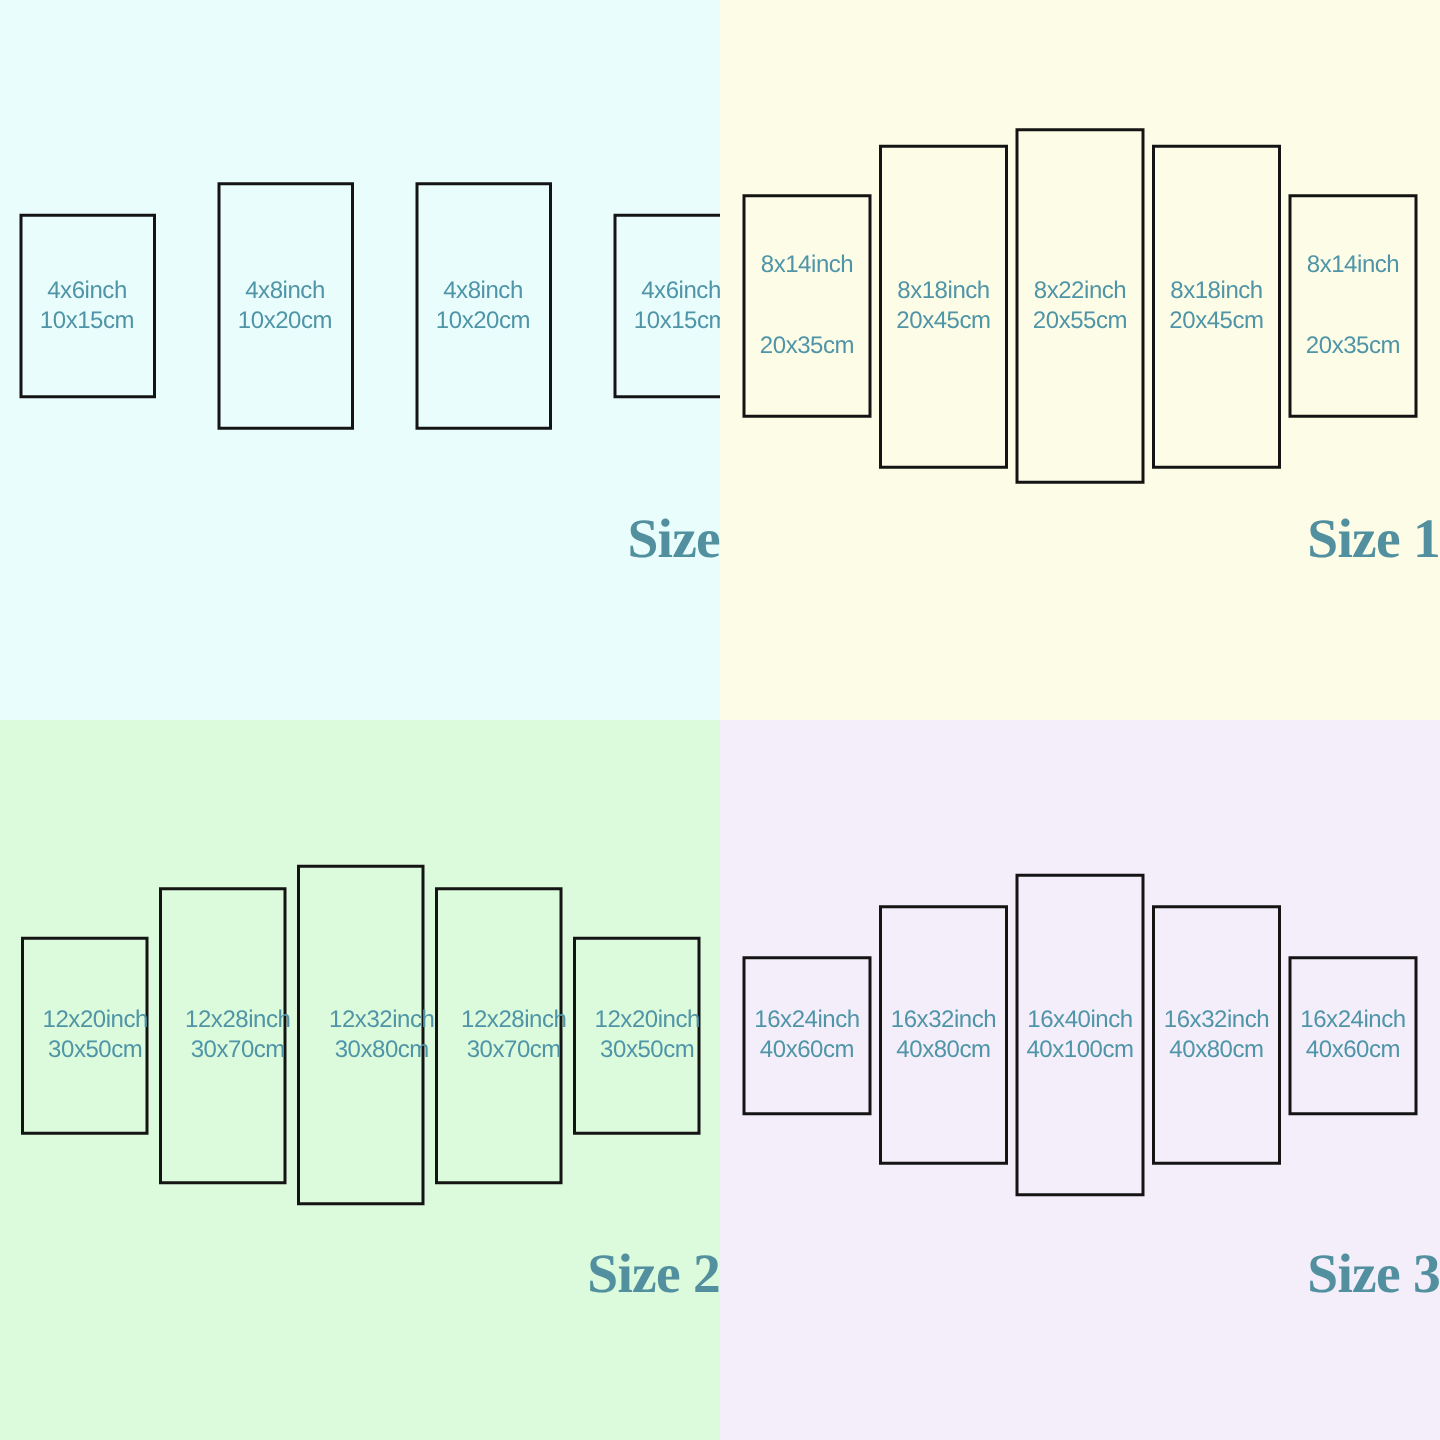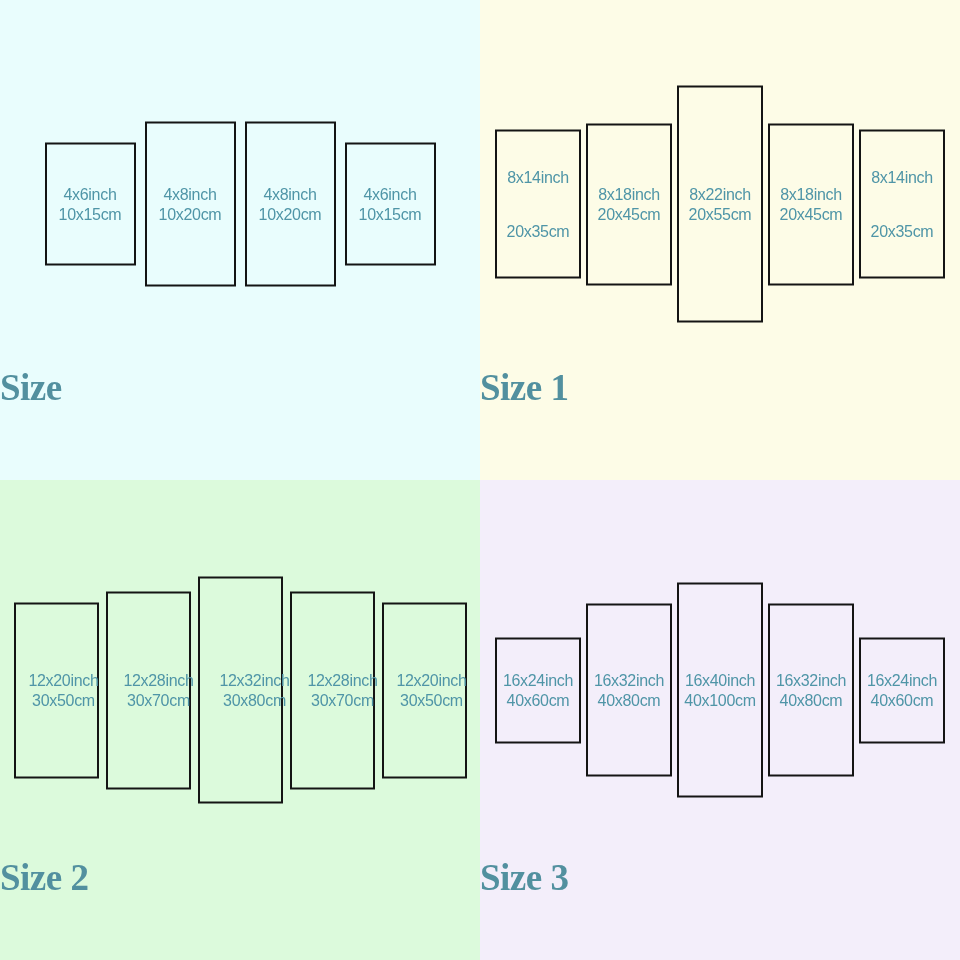--- a/index.html
+++ b/index.html
@@ -47,48 +47,47 @@
     flex: 0 0 auto;
   }
   .panel-line {
     color: var(--panel-text, #4f95a7);
     font-size: 16px;
     line-height: 20px;
     letter-spacing: -0.3px;
     white-space: nowrap;
   }
   
-  .q0 .panel { width: 91px; }
+  .q0 .panel { width: 91px; margin-left: 32px; }
   .q1 .panel { width: 86px; }
   .q2 .panel { width: 85px; }
   .q3 .panel { width: 86px; }
   
   .q0 .p-outer  { height: 123px; }
   .q0 .p-mid    { height: 165px; }
   .q0 .p-center { height: 207px; }
   .q1 .p-outer  { height: 149px; gap: 34px; }
-  .q1 .p-mid    { height: 162px; }
+  .q1 .p-mid    { height: 216px; }
   .q1 .p-center { height: 237px; }
-  .q2 .p-outer  { height: 176px; padding-left: 15px; }
+  .q2 .p-outer  { height: 132px; padding-left: 15px; }
   .q2 .p-mid    { height: 198px; padding-left: 21px; }
   .q2 .p-center { height: 227px; padding-left: 29px; }
   .q3 .p-outer  { height: 106px; }
   .q3 .p-mid    { height: 173px; }
   .q3 .p-center { height: 215px; }
   .quadrant-title {
     position: absolute;
     left: 0;
     right: 0;
-    text-align: left;
+    text-align: right;
     font-family: "Liberation Serif", serif;
     font-weight: 700;
     font-size: 37px;
     letter-spacing: -0.5px;
     color: var(--title-text, #52909f);
-    margin-top: 28px;
   }
   .q0 .quadrant-title, .q1 .quadrant-title { top: 338px; }
   .q2 .quadrant-title, .q3 .quadrant-title { top: 348px; }
 </style>
 </head>
 <body>
 
 <div class="grid">
 
   <div class="quadrant q0" style="background: rgb(233, 253, 253);">

